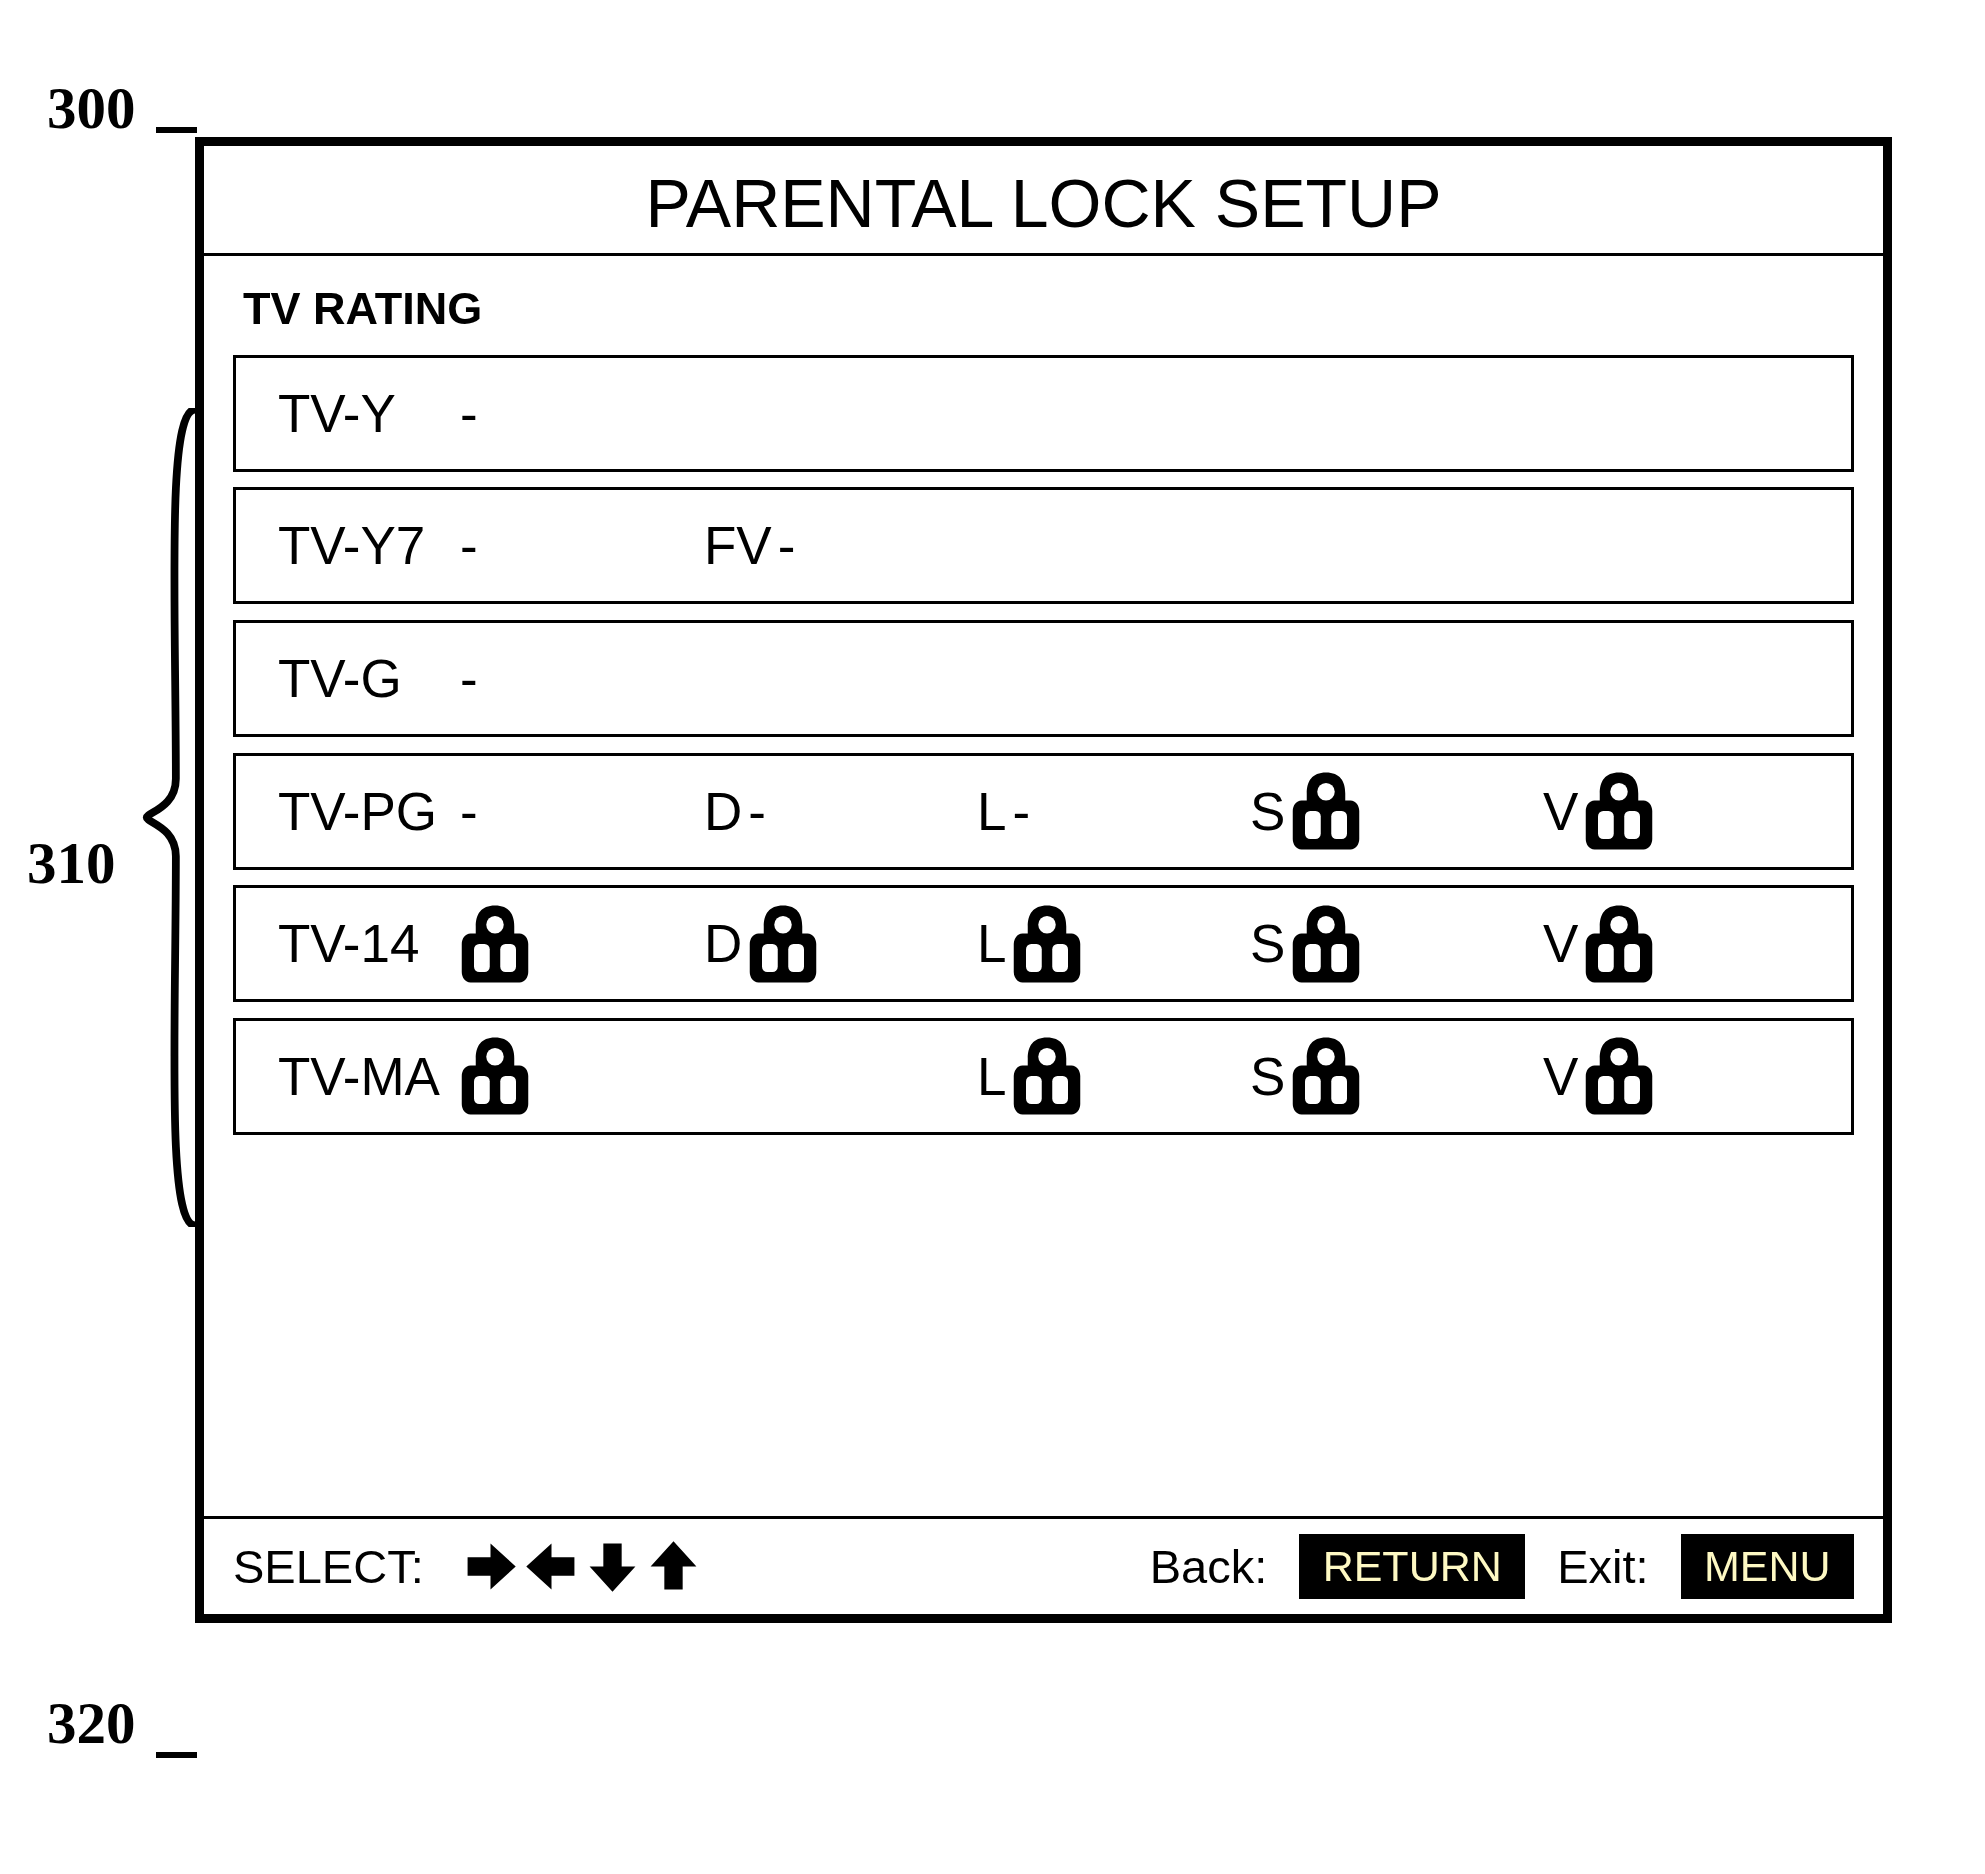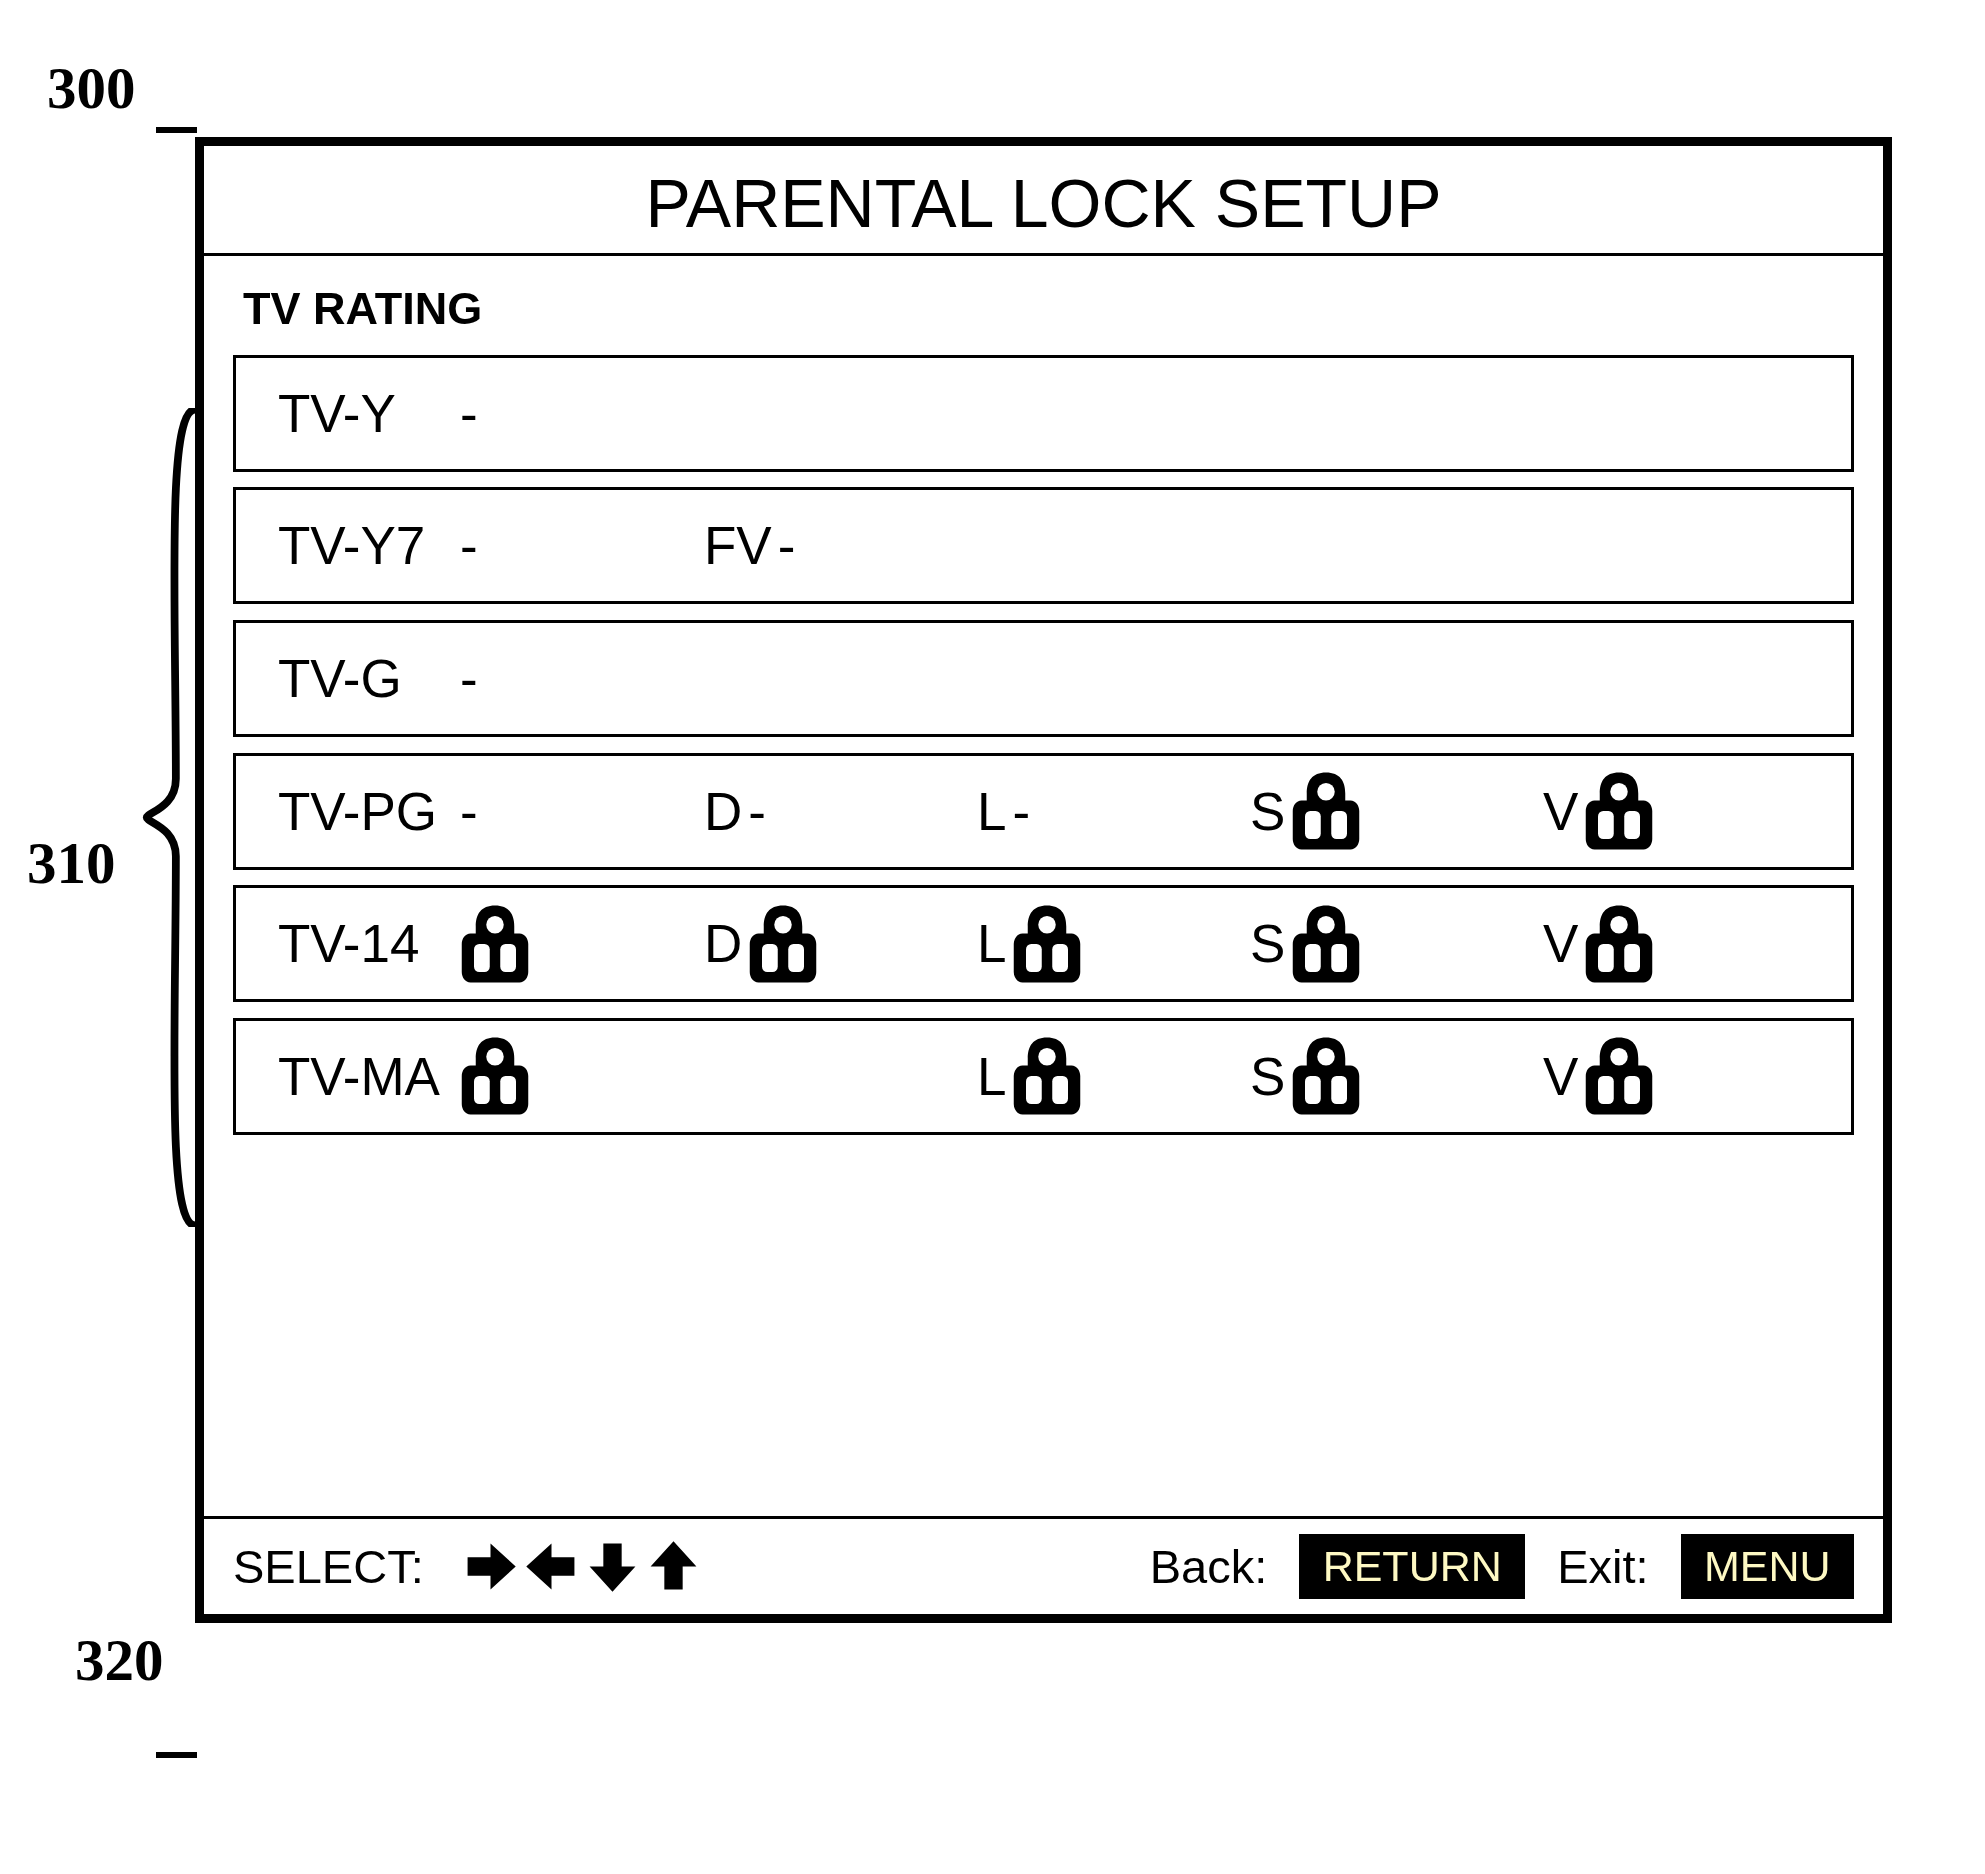--- a/index.html
+++ b/index.html
@@ -68,29 +68,29 @@
     font-size: 43px;
   }
   .arrow-icons { display: flex; gap: 5.9px; margin-left: 7.8px; }
   .arrow-icons svg { width: 55px; height: 55px; }
 </style>
 </head>
 <body>
 
 <div class="stage">
 
-  <span class="callout" style="left:47px; top:54px;">300</span>
+  <span class="callout" style="left:47px; top:74px;">300</span>
   <div class="tick" style="left:156px; top:127px; width:41px; height:5.9px;"></div>
 
   <span class="callout" style="left:27px; top:829px;">310</span>
   <svg class="brace-svg" style="left:137px; top:408px;" width="68" height="819" viewBox="0 0 70 840">
     <path d="M60 0 C30 0 40 200 40 380 C40 410 10 415 10 420 C10 425 40 430 40 460 C40 640 30 840 60 840" fill="none" stroke="#000" stroke-width="8"></path>
   </svg>
 
-  <span class="callout" style="left:47px; top:1626px;margin-left:28px;">320</span>
+  <span class="callout" style="left:47px; top:1689px;">320</span>
   <div class="tick" style="left:156px; top:1752px; width:41px; height:5.9px;"></div>
 
   <div class="panel">
     <div class="title-bar">PARENTAL LOCK SETUP</div>
     <div class="section-label">TV RATING</div>
 
     <div class="ratings-wrap" id="ratings-wrap">
         <div class="rating-row">
           <div class="cell rating-label">TV-Y</div>
           <div class="cell">-</div>

